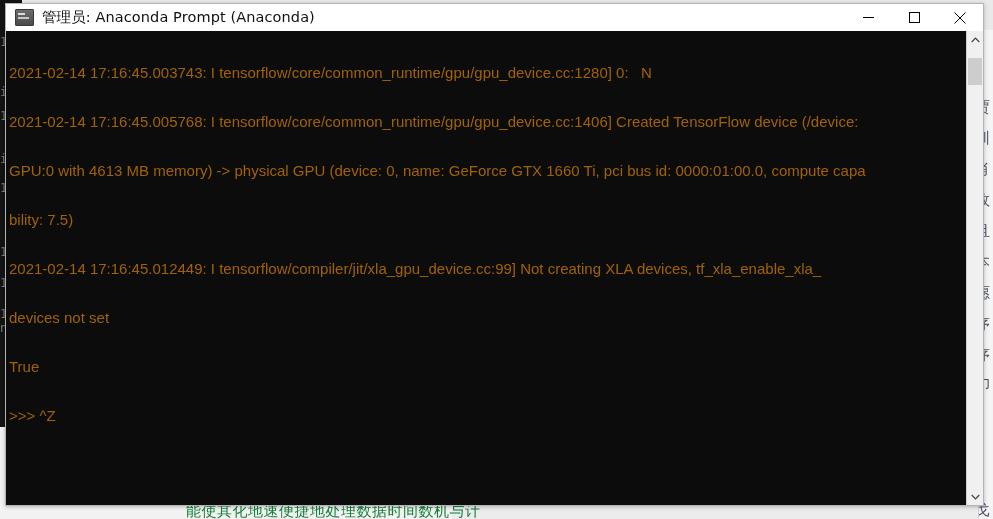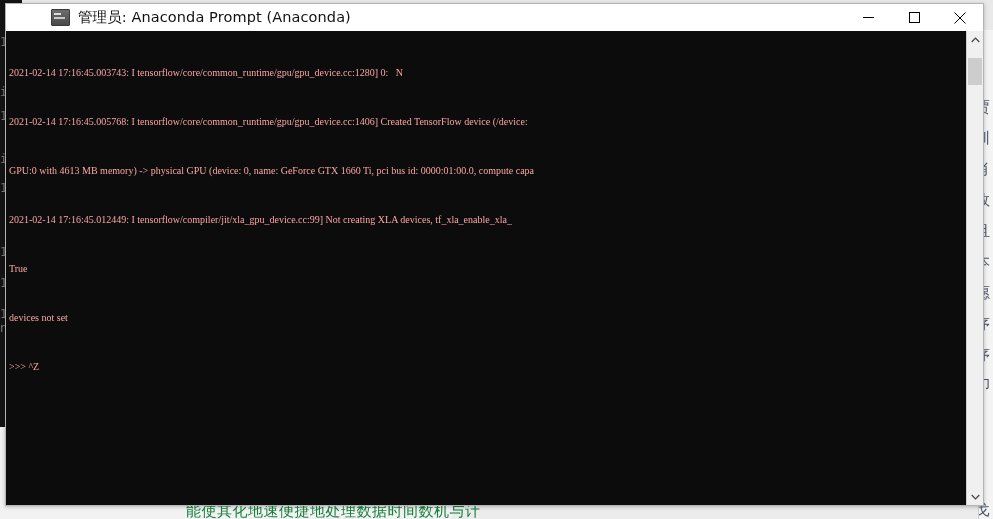--- a/index.html
+++ b/index.html
@@ -98,21 +98,20 @@
   #console-window {
     position: absolute;
     left: 5px;
     top: 3px;
     width: 979px;
     height: 503px;
     background: #ffffff;
     border: 1px solid #b4b4b4;
     box-shadow: 0 1px 4px rgba(0,0,0,.25);
     box-sizing: border-box;
-    padding-left: 36px;
   }
 
   #titlebar {
     position: relative;
     height: 27px;
     background: #ffffff;
     display: flex;
     align-items: center;
   }
 
@@ -174,23 +173,23 @@
     right: 0;
     bottom: 0;
     background: #0c0c0c;
     display: flex;
     overflow: hidden;
   }
 
   #term-text {
     flex: 1 1 auto;
     padding: 1px 0 0 3px;
-    color: #fca5a5;
-    font-family: Liberation Serif, serif;
-    font-size: 10px;
+    color: #a16207;
+    font-family: Liberation Sans, sans-serif;
+    font-size: 15px;
     line-height: 16.35px;
     white-space: pre;
     overflow: hidden;
     letter-spacing: 0px;
   }
   #term-text .line { height: 16.35px; }
   #term-text .blank { color: transparent; }
 
   
   #scrollbar {
@@ -300,23 +299,24 @@
         </div>
       </div>
     </div>
 
     <div id="console-body">
 
       <div id="term-text">
         <div class="line">2021-02-14 17:16:45.003743: I tensorflow/core/common_runtime/gpu/gpu_device.cc:1280] 0:   N</div>
         <div class="line">2021-02-14 17:16:45.005768: I tensorflow/core/common_runtime/gpu/gpu_device.cc:1406] Created TensorFlow device (/device:</div>
         <div class="line">GPU:0 with 4613 MB memory) -&gt; physical GPU (device: 0, name: GeForce GTX 1660 Ti, pci bus id: 0000:01:00.0, compute capa</div>
+        <div class="line">bility: 7.5)</div>
         <div class="line">2021-02-14 17:16:45.012449: I tensorflow/compiler/jit/xla_gpu_device.cc:99] Not creating XLA devices, tf_xla_enable_xla_</div>
+        <div class="line">devices not set</div>
         <div class="line">True</div>
-        <div class="line">devices not set</div>
         <div class="line">&gt;&gt;&gt; ^Z</div>
         <div class="line blank"></div>
         
         
       </div>
 
       <div id="scrollbar">
         <div id="sb-track"></div>
         <div class="sb-arrow up">
           <svg width="9" height="6" viewBox="0 0 9 6">

